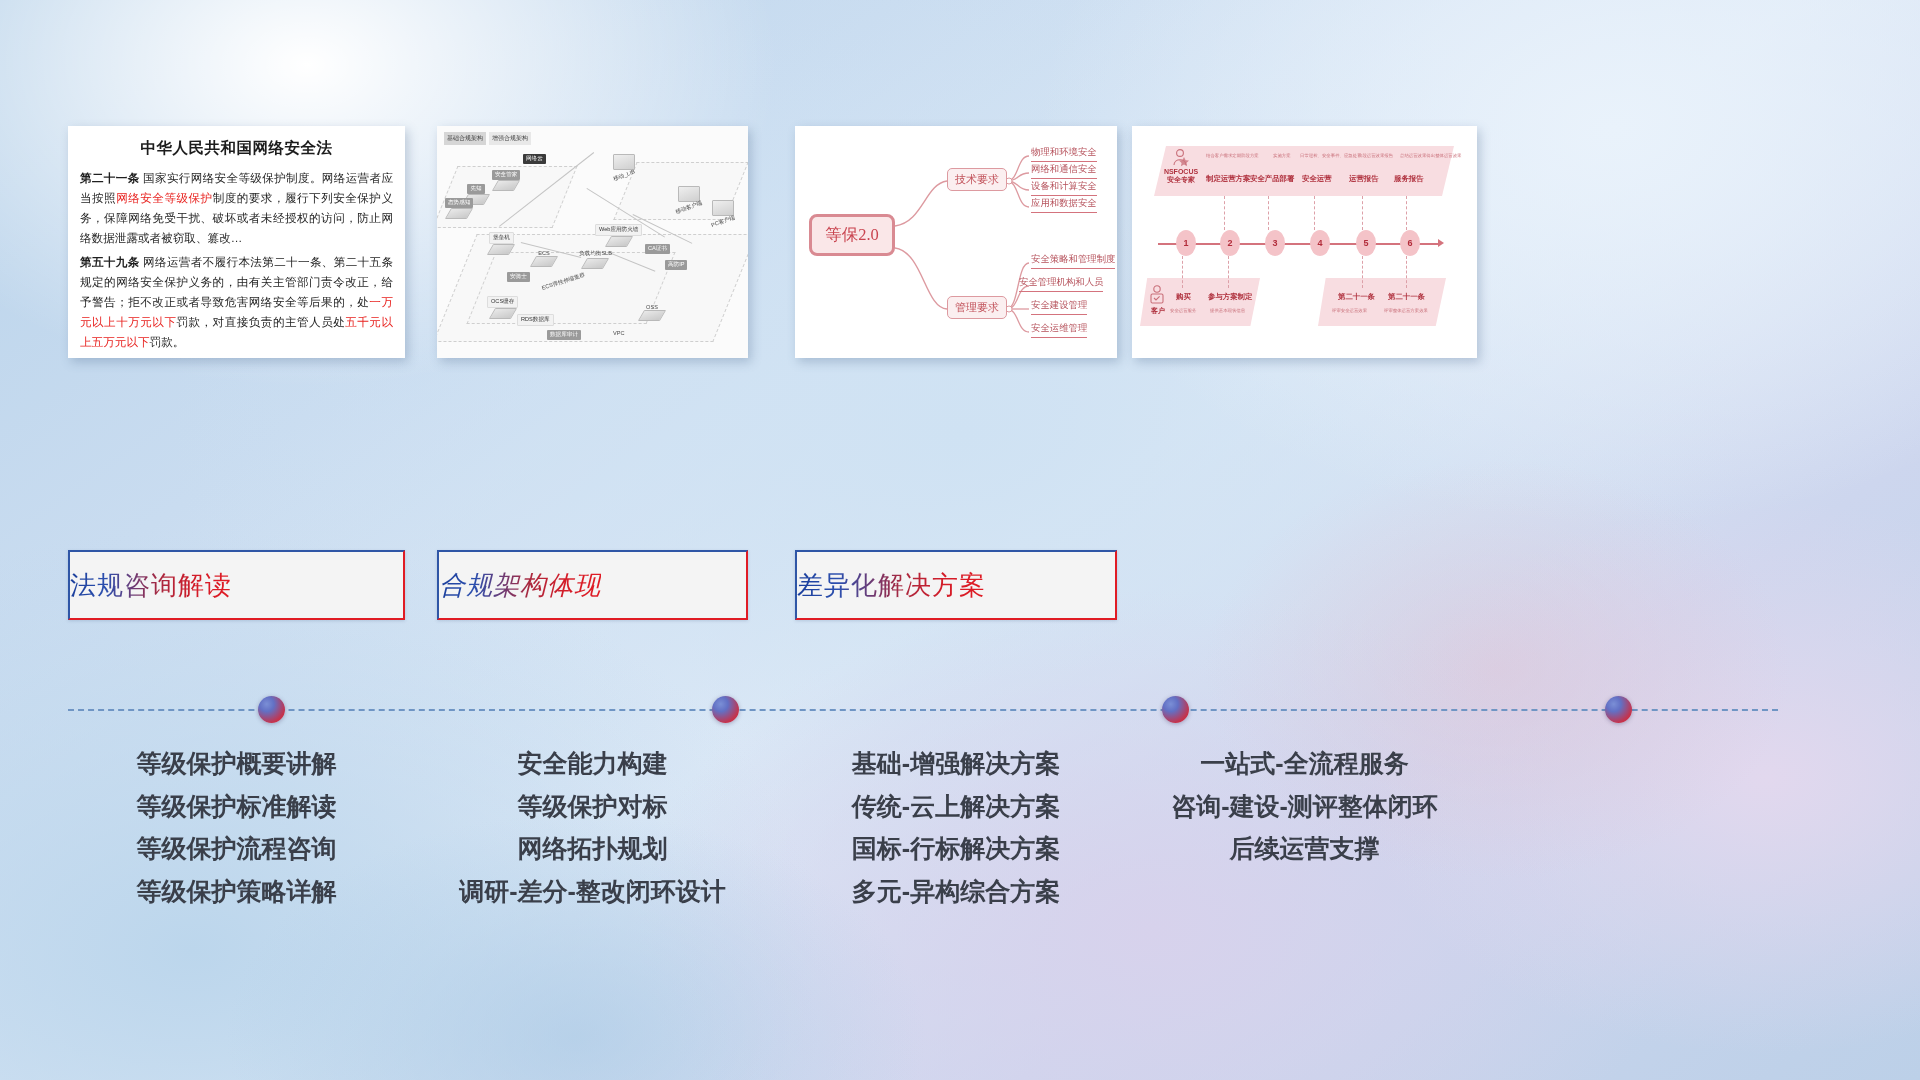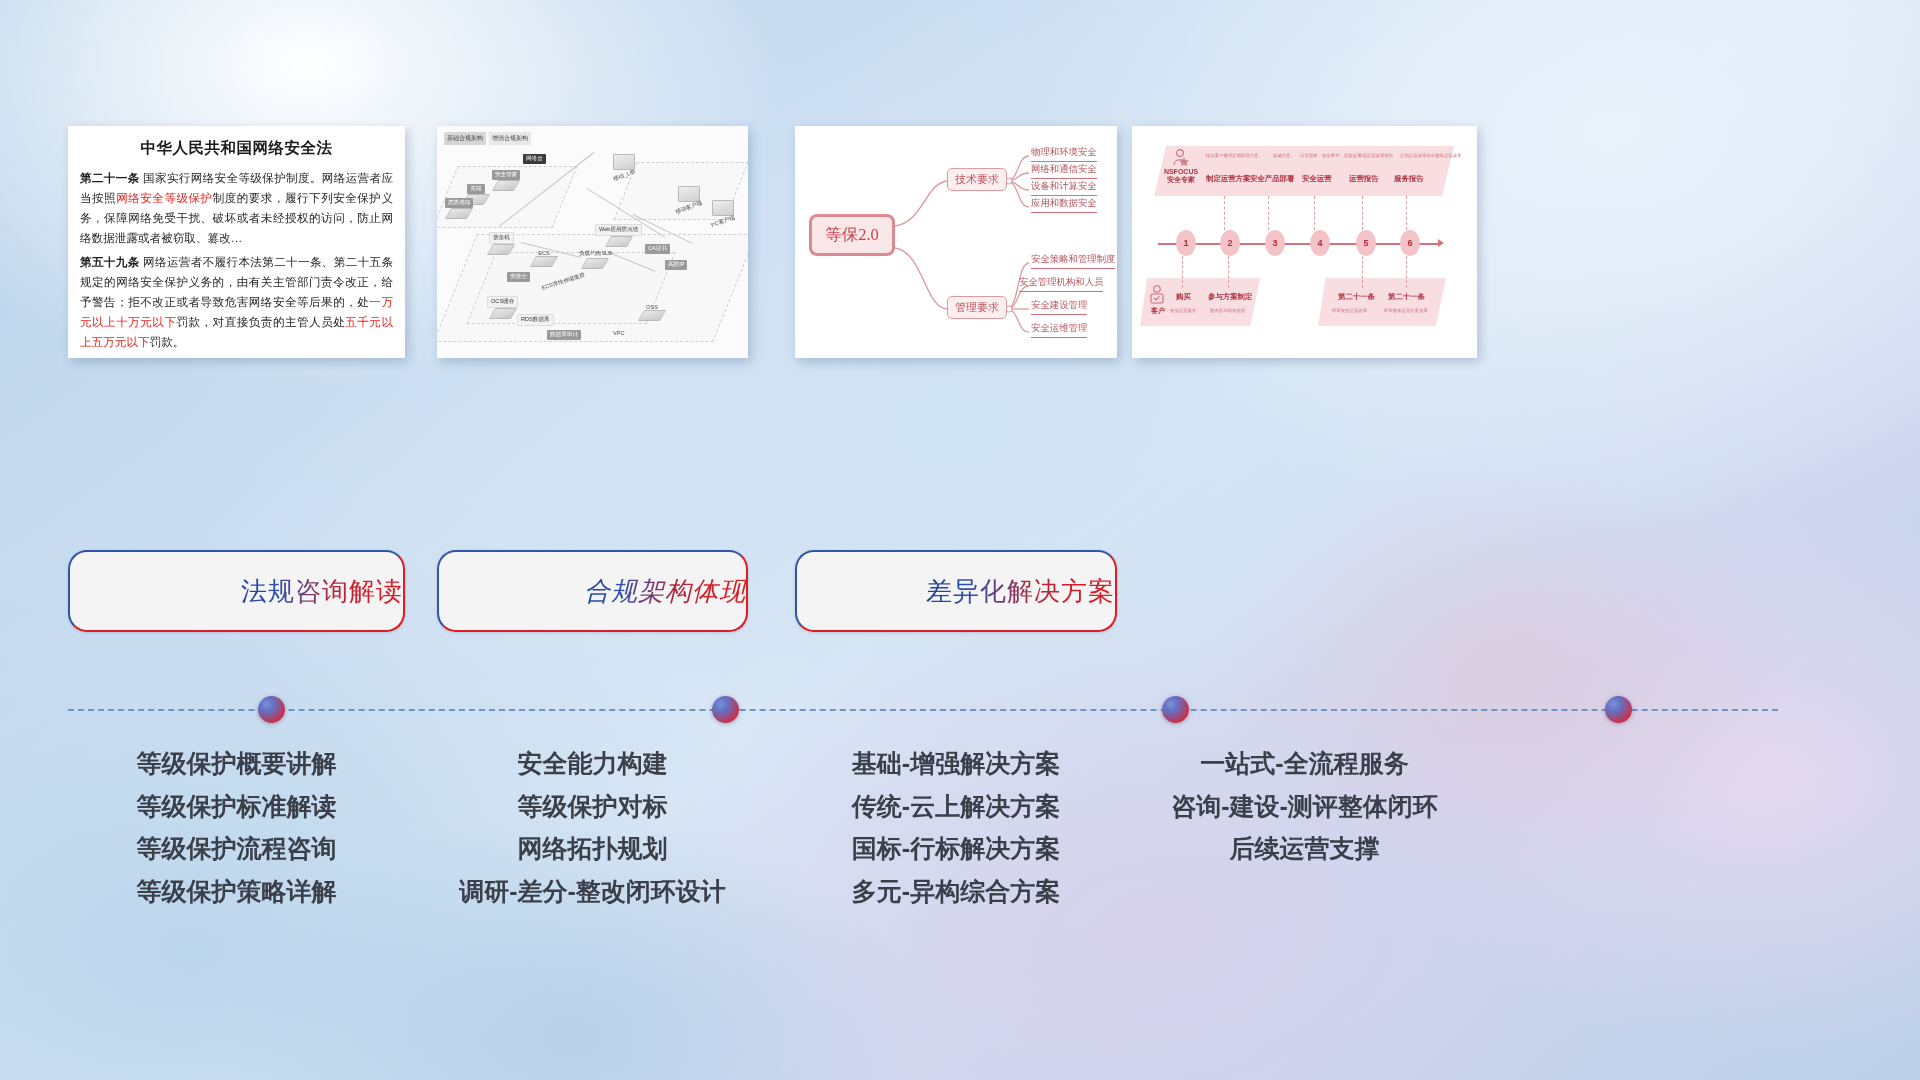--- a/index.html
+++ b/index.html
@@ -135,29 +135,28 @@
   .tl-top-lab { position: absolute; color: #b0323f; font-size: 7.4px; font-weight: bold; white-space: nowrap; }
   .tl-top-sub { position: absolute; color: #c9707a; font-size: 4.4px; white-space: nowrap; }
   .tl-bot-lab { position: absolute; color: #b0323f; font-size: 7.4px; font-weight: bold; white-space: nowrap; }
   .tl-bot-sub { position: absolute; color: #c9707a; font-size: 4.4px; white-space: nowrap; }
   .tl-dash { position: absolute; width: 0; border-left: 1px dashed #dda0a8; }
   .tl-actor { position: absolute; color: #b0323f; font-size: 7px; font-weight: bold; text-align: center; }
 
   
   #labels { position: absolute; left: 0; top: 0; width: 1920px; height: 1080px; }
   .lbox {
-    position: absolute; top: 550px; height: 82px;
+    position: absolute; top: 550px; height: 70px;
     background: #f4f4f4;
     border-top: 2px solid #2f56a6;
     border-left: 2px solid #2f56a6;
     border-right: 2px solid #e01b24;
     border-bottom: 2px solid #e01b24;
-    display: flex; align-items: center; justify-content: flex-end;
+    display: flex; align-items: center; justify-content: flex-start;
     box-shadow: 0 1px 3px rgba(40,70,120,.18);
-    border-radius: 19px;
   }
   .lbox span {
     font-size: 26px; letter-spacing: 1px;
     background: linear-gradient(90deg,#1b3f9c 0%, #2c4fae 22%, #a8283f 55%, #d41c28 78%, #e01b24 100%);
     -webkit-background-clip: text; background-clip: text; color: transparent;
     white-space: nowrap;
   }
   .lbox.b1 { left: 68px;   width: 337px; }
   .lbox.b2 { left: 437px;  width: 311px; font-style: italic; }
   .lbox.b3 { left: 795px;  width: 322px; }

